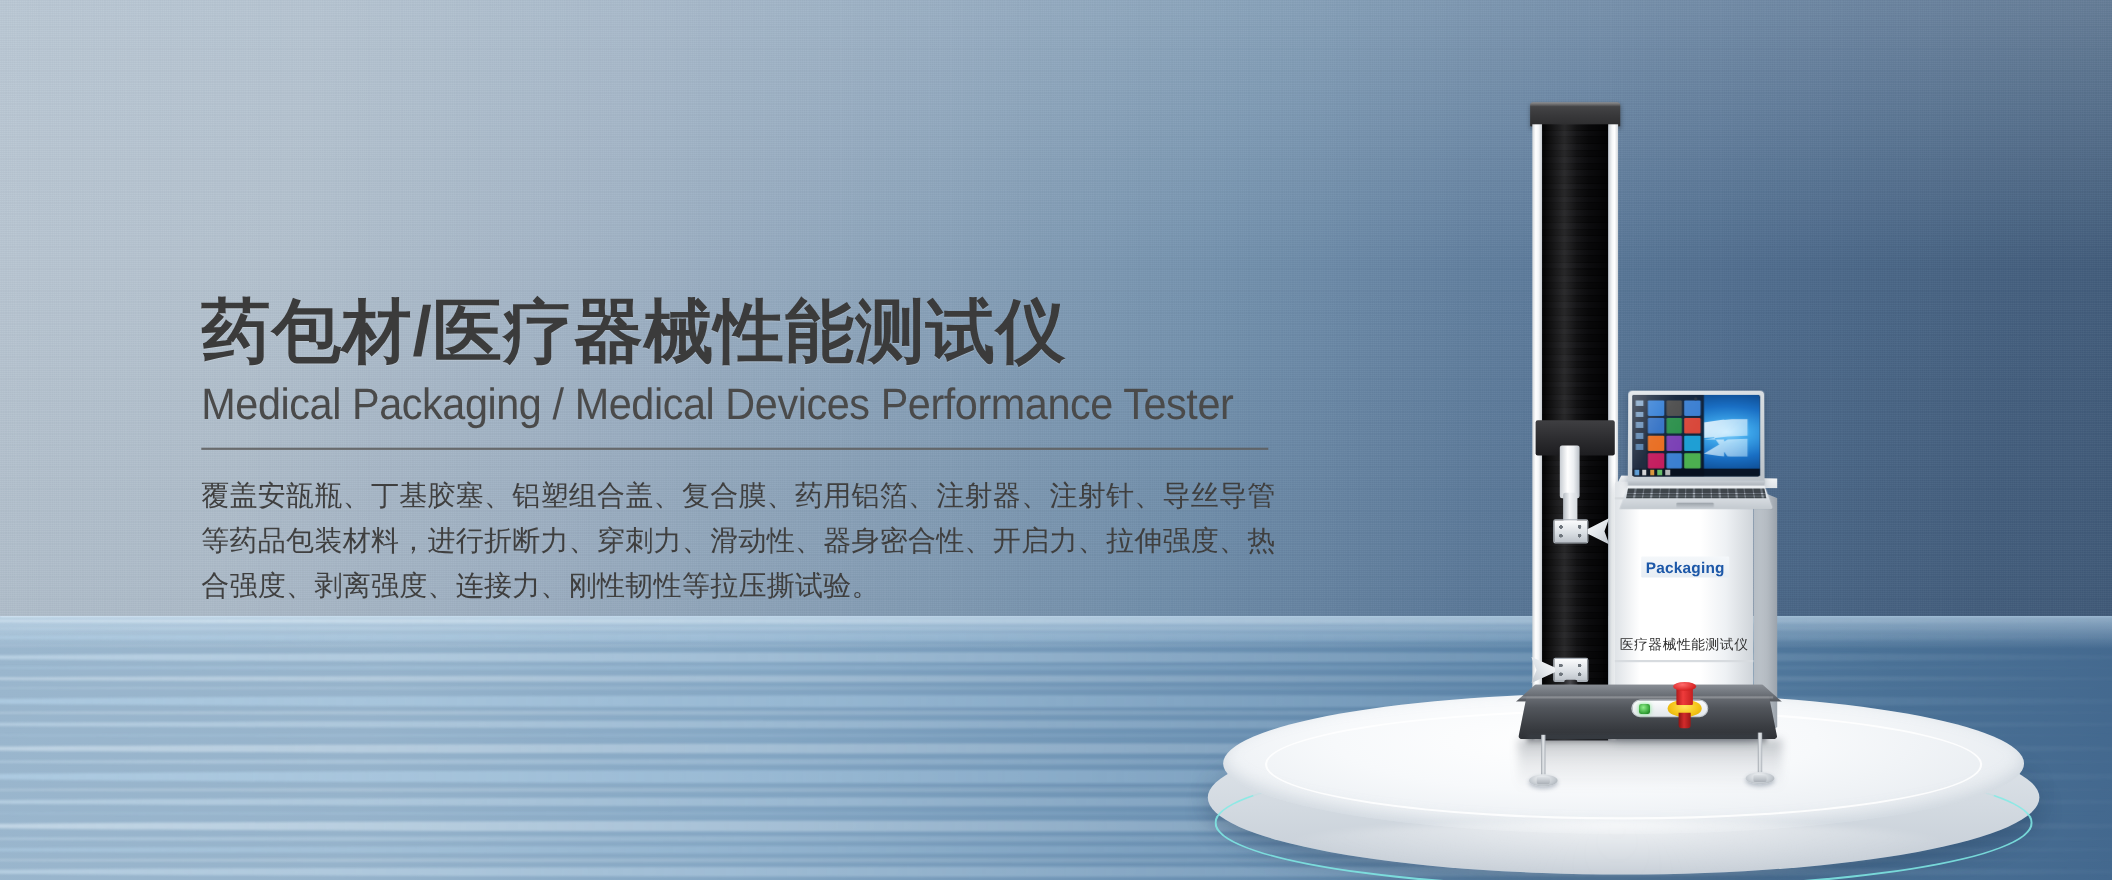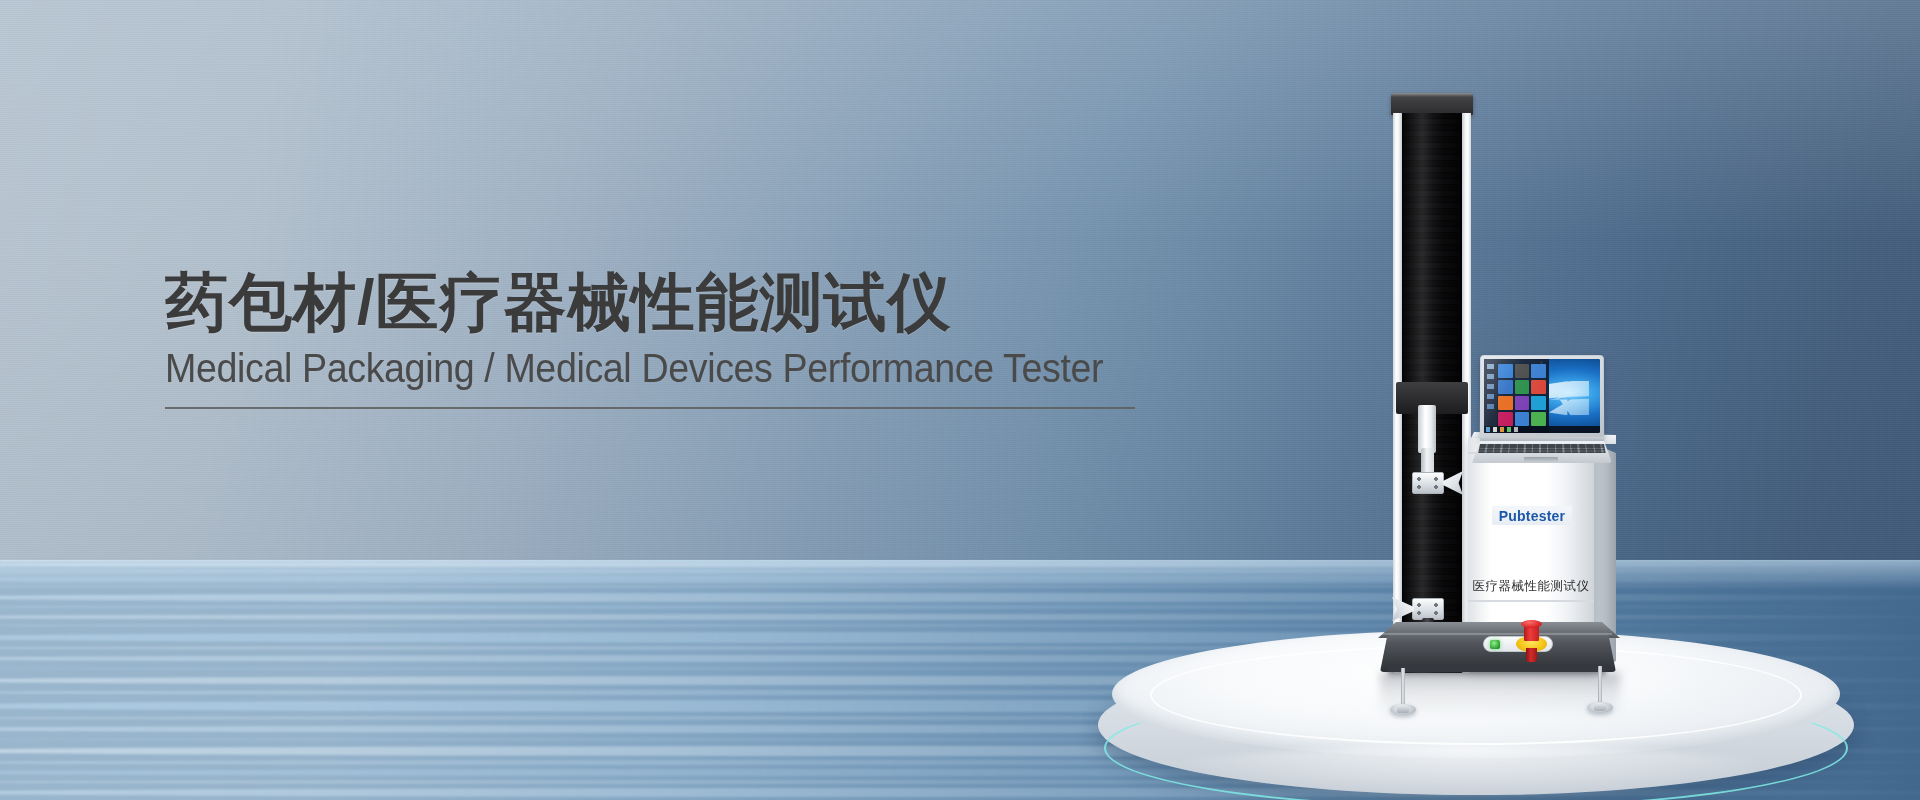--- a/index.html
+++ b/index.html
@@ -68,21 +68,21 @@
   }
   .horizon-line {
     position:absolute; left:0; right:0; top:-2px; height:3px;
     background:linear-gradient(90deg, rgba(232,242,250,.75) 0%, rgba(210,228,242,.6) 40%, rgba(150,185,212,.5) 75%, rgba(120,160,195,.45) 100%);
     filter:blur(1.2px);
   }
 
   
   .copy {
     position:absolute;
-    left:165px; top:268px;
+    left:183px; top:268px;
     width:1000px;
     z-index:30;
   }
   .title-cn {
     font-size:63px;
     line-height:1.08;
     font-weight:700;
     color:#3b3b3b;
     letter-spacing:1px;
     white-space:nowrap;
@@ -622,21 +622,21 @@
   <div class="machine grip-l-dots"></div>
   <div class="machine grip-l-dots2"></div>
   <div class="machine grip-l-wing"></div>
   <div class="machine grip-l-stem"></div>
 
   <div class="machine cab-top"></div>
   <div class="machine cab-side"></div>
   <div class="machine cab-body"></div>
   <div class="machine cab-seam-top"></div>
   <div class="machine cab-logo">
-    <span>Pubtester</span>
+    <span>Packaging</span>
   </div>
   <div class="machine cab-label">医疗器械性能测试仪</div>
   <div class="machine cab-seam-bot"></div>
 
   <div class="machine base-top"></div>
   <div class="machine base-front"></div>
   <div class="machine base-hl"></div>
   <div class="machine base-bottom-shade"></div>
 
   <div class="machine estop-plate"></div>
@@ -687,15 +687,16 @@
   <div class="laptop lt-cam"></div>
   <div class="laptop lt-hinge"></div>
   <div class="laptop lt-base"></div>
   <div class="laptop lt-keys"></div>
   <div class="laptop lt-trackpad"></div>
 
   <div class="copy">
     <div class="title-cn">药包材/医疗器械性能测试仪</div>
     <div class="title-en">Medical Packaging / Medical Devices Performance Tester</div>
     <div class="rule"></div>
+    <div class="desc">覆盖安瓿瓶、丁基胶塞、铝塑组合盖、复合膜、药用铝箔、注射器、注射针、导丝导管等药品包装材料，进行折断力、穿刺力、滑动性、器身密合性、开启力、拉伸强度、热合强度、剥离强度、连接力、刚性韧性等拉压撕试验。</div>
   </div>
 
 </div>
 
 </body></html>

